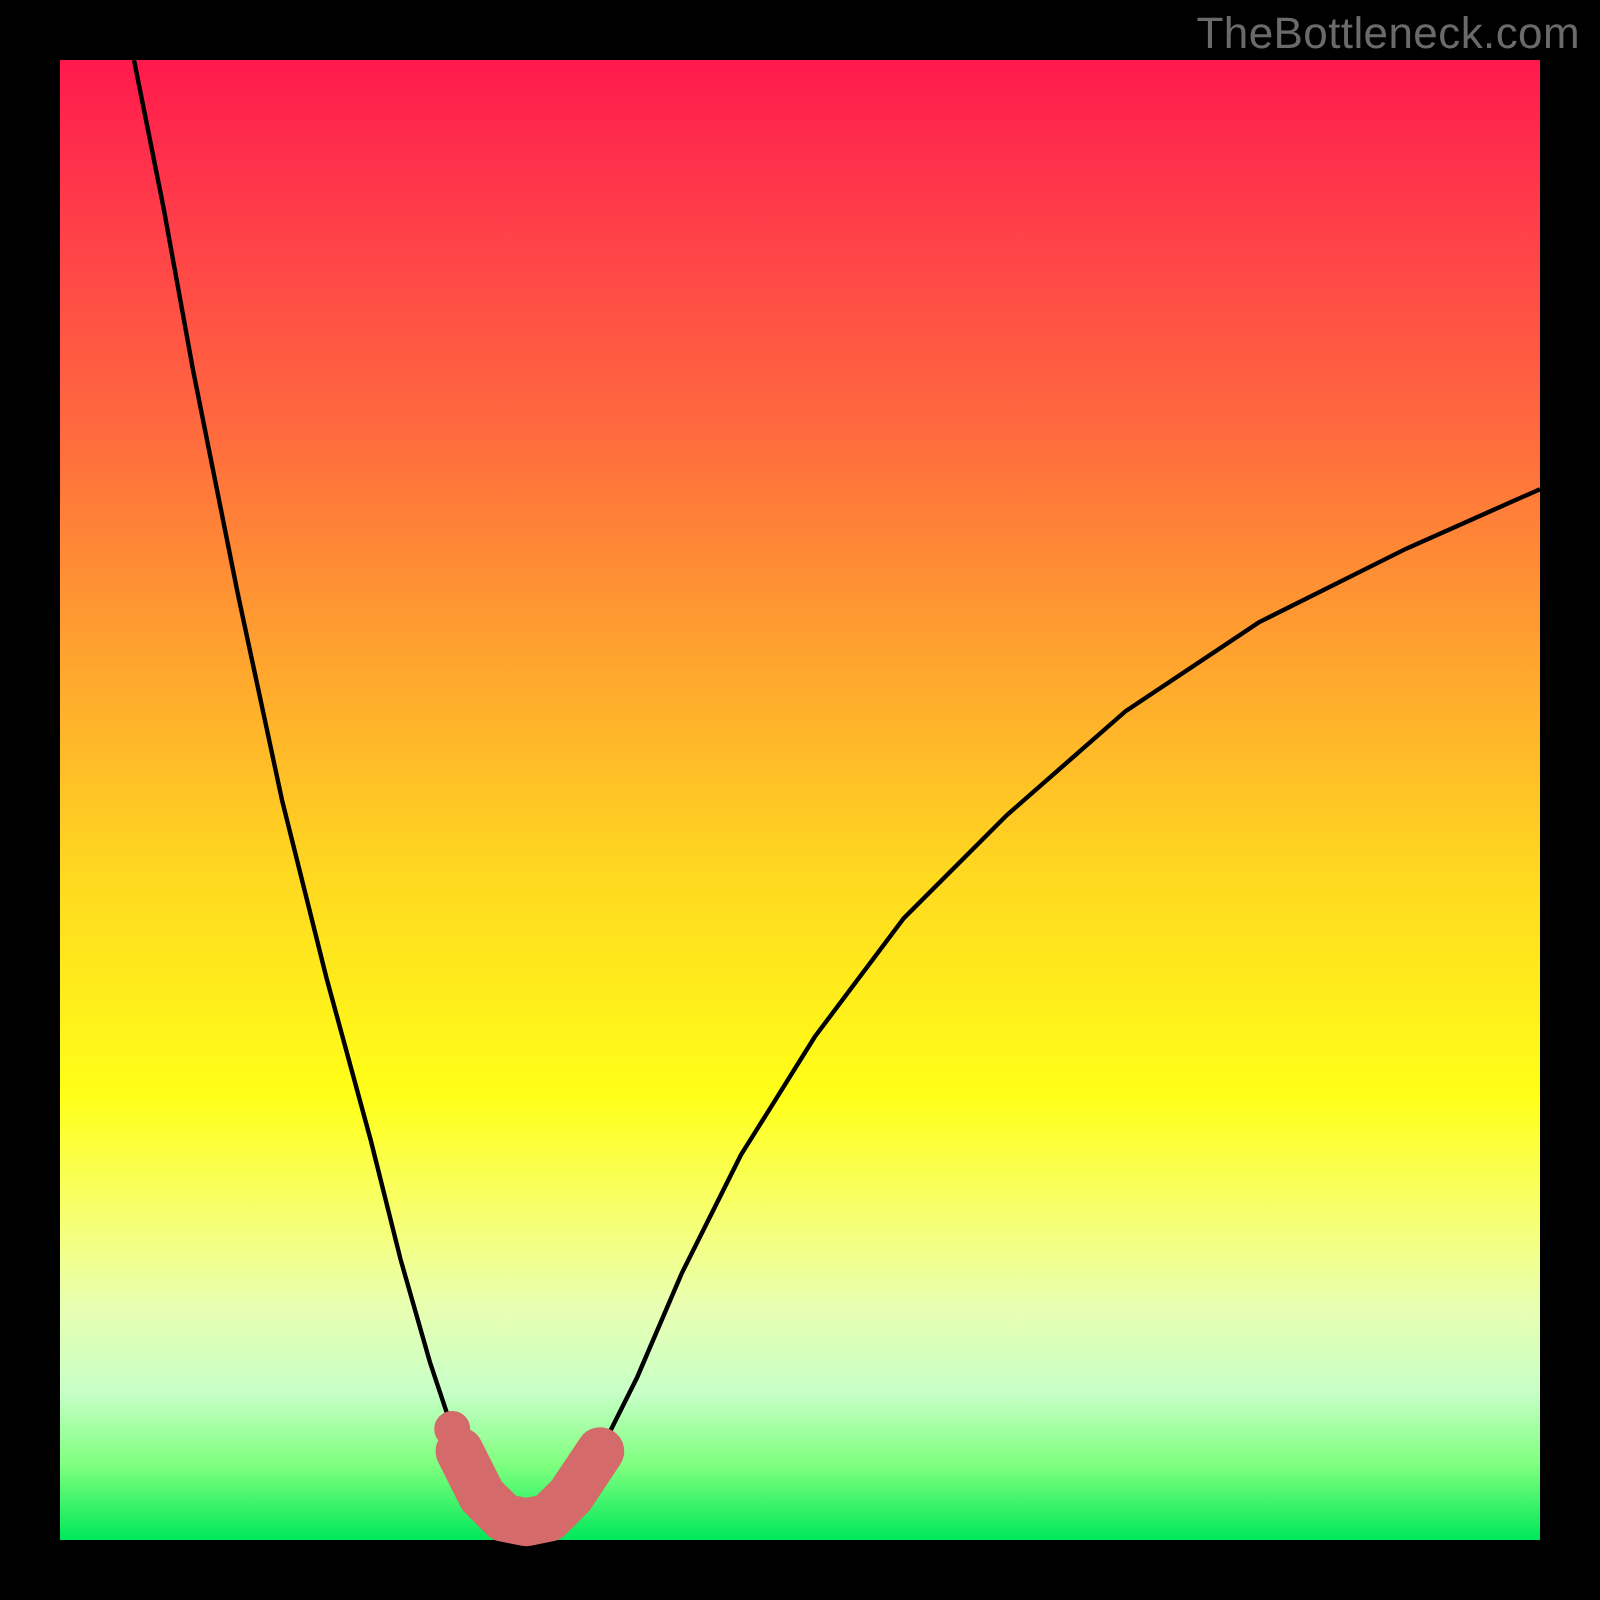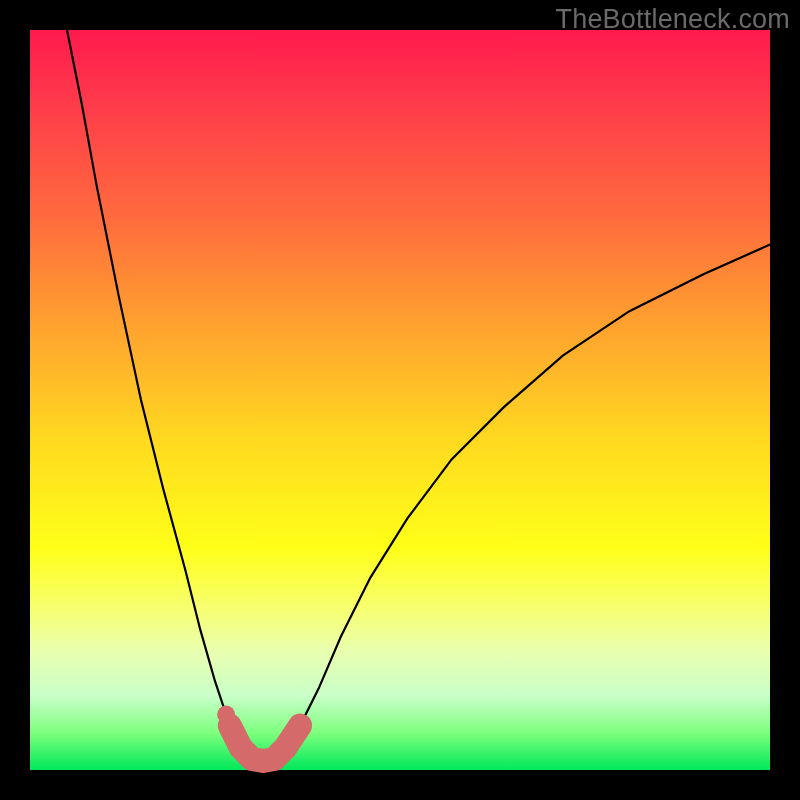--- a/index.html
+++ b/index.html
@@ -29,21 +29,21 @@
       #c8ffc8 90%,
       #7dff7d 95%,
       #00e85a 100%
     );
   }
   .watermark {
     position: absolute;
     top: 4px;
     right: 10px;
     color: #6a6a6a;
-    font-size: 27px;
+    font-size: 22px;
     letter-spacing: 0.2px;
     font-weight: 500;
     user-select: none;
   }
   svg.plot {
     position: absolute;
     left: 0;
     top: 0;
     width: 740px;
     height: 740px;

